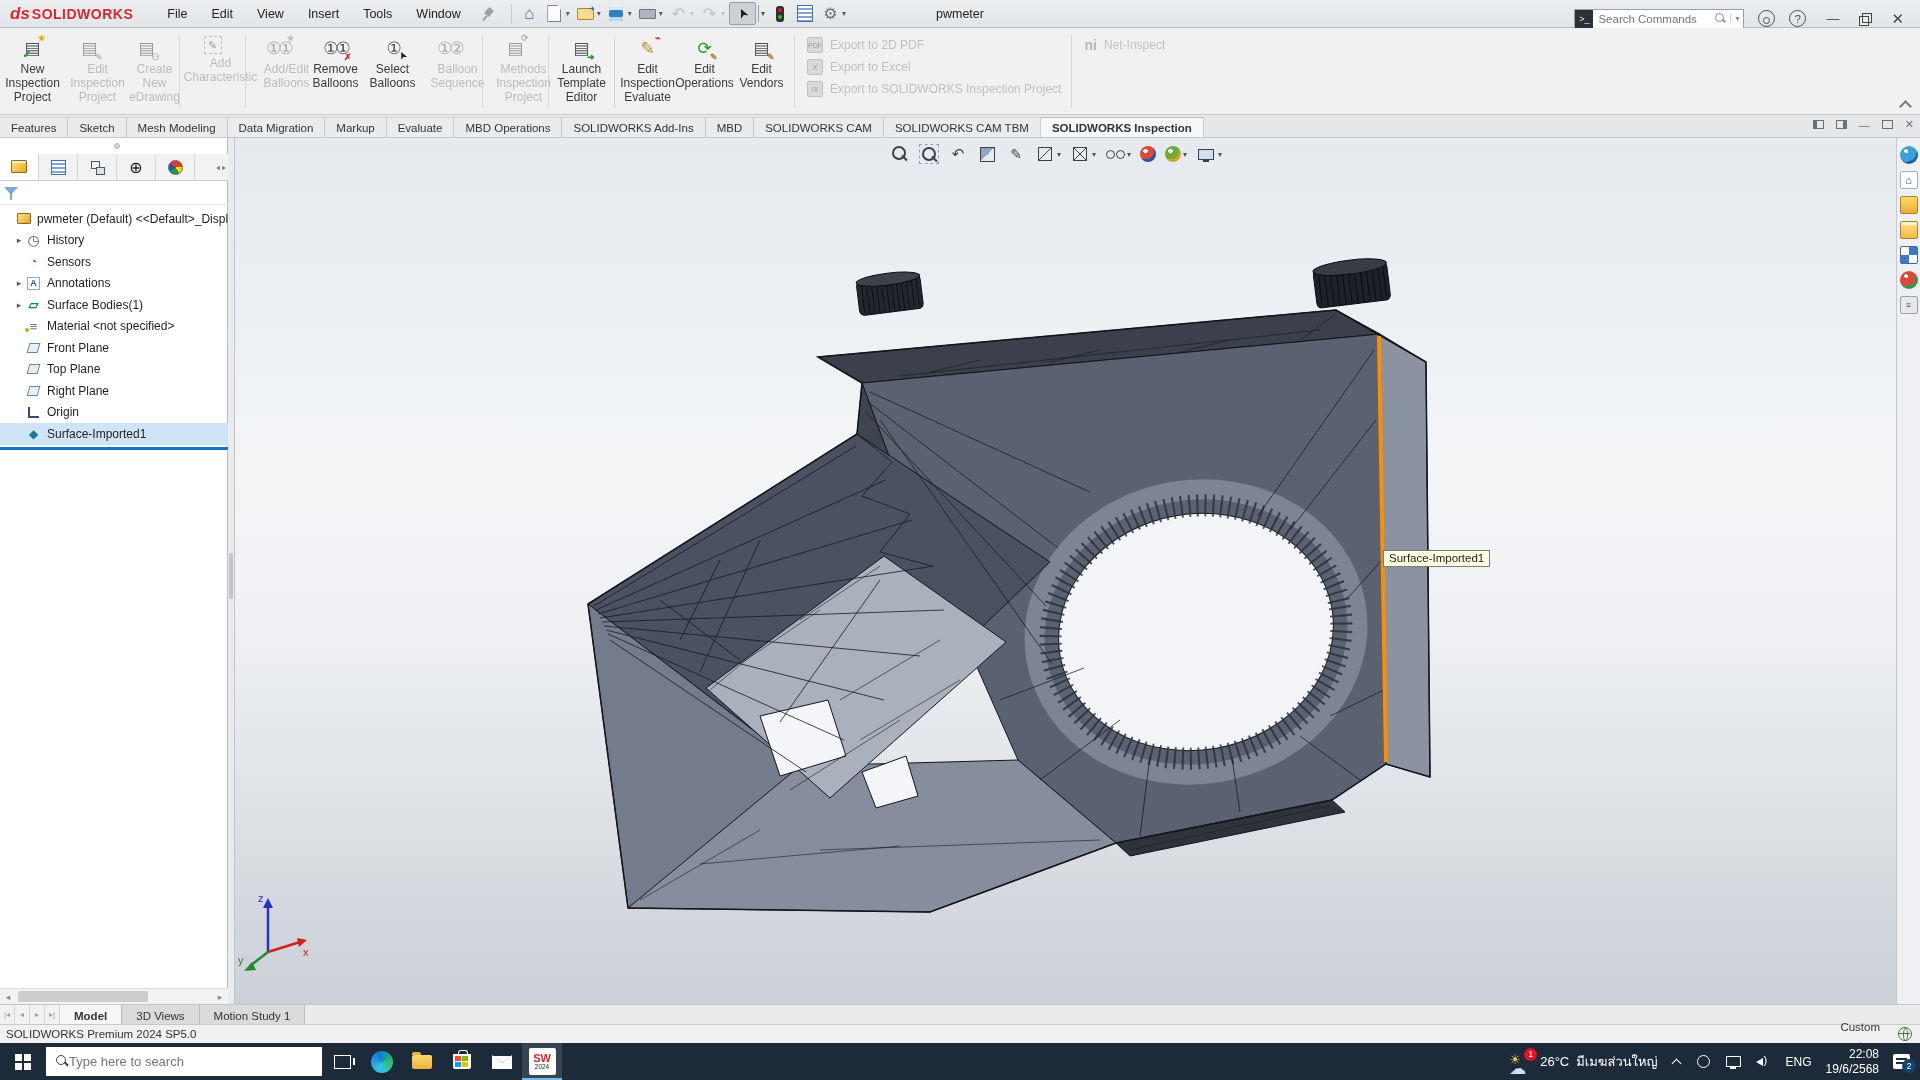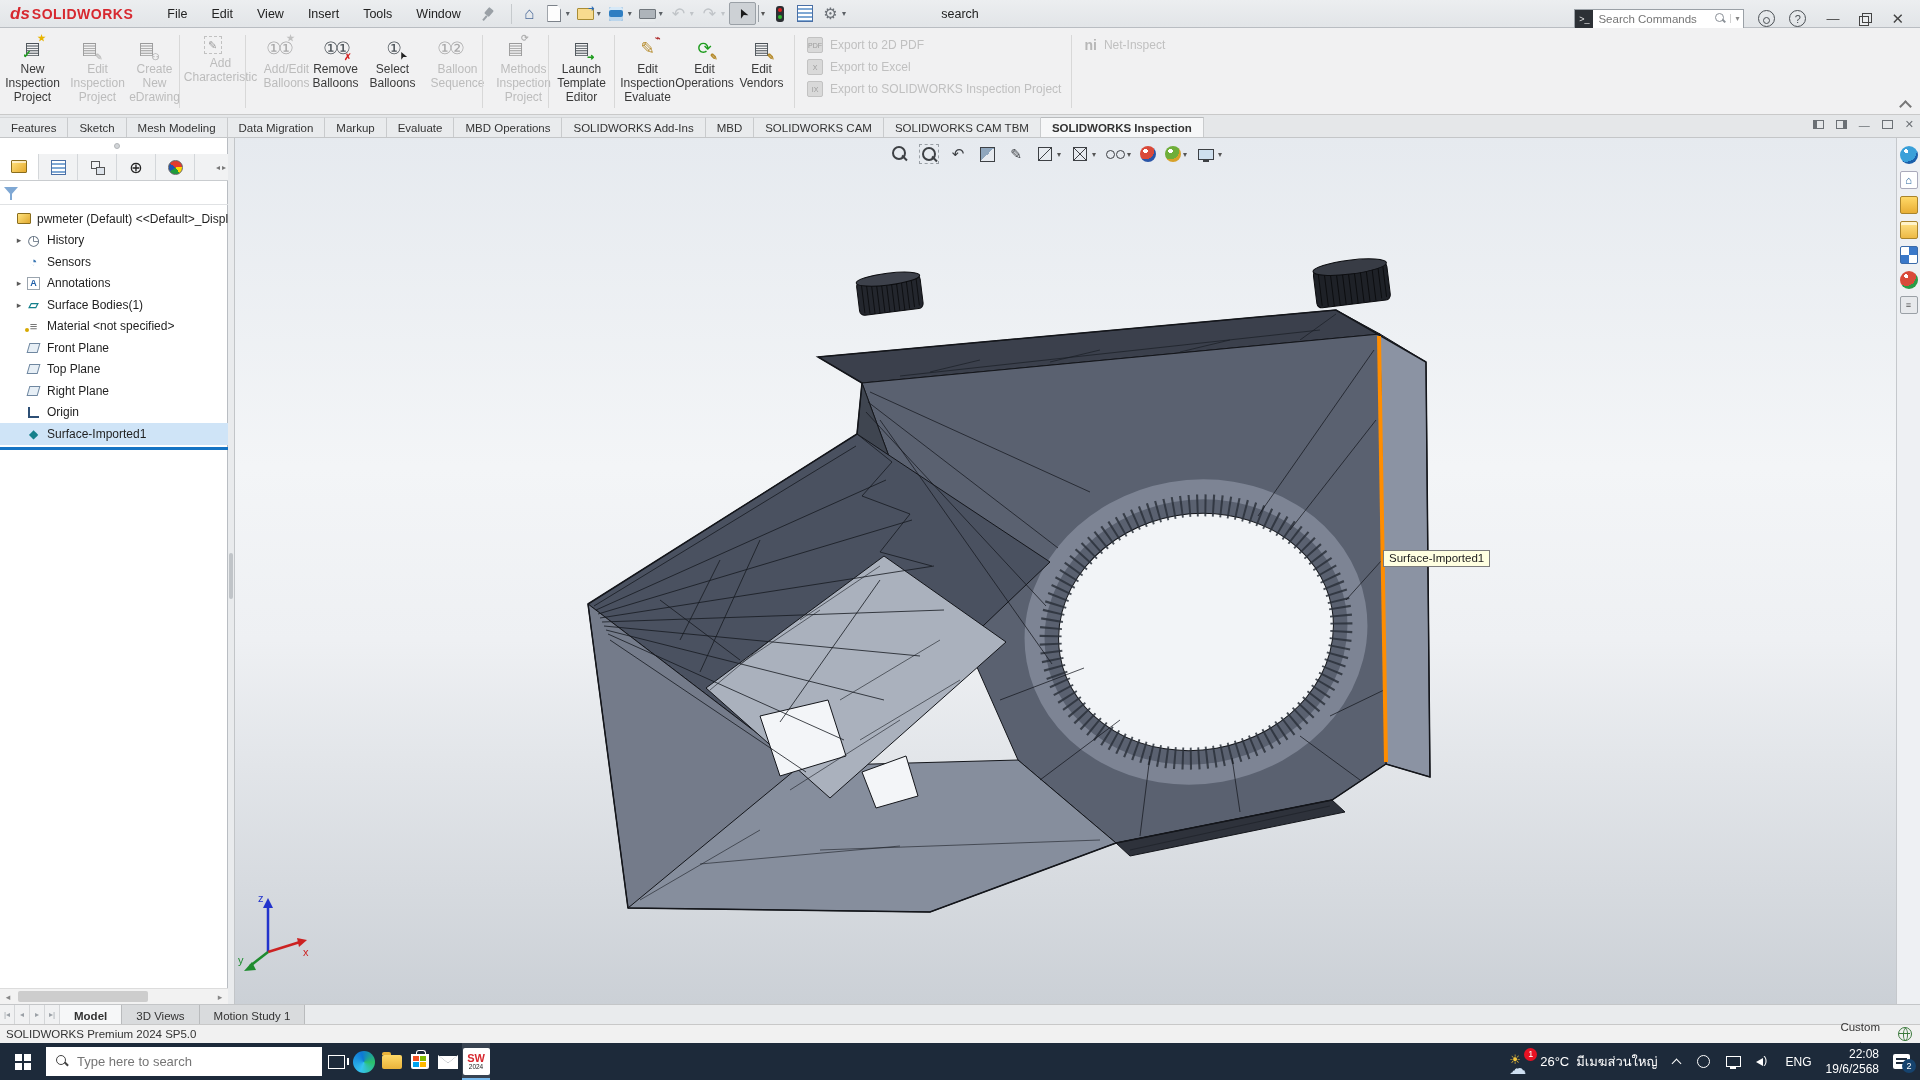--- a/index.html
+++ b/index.html
@@ -184,26 +184,26 @@
   #statusbar .sright { position:absolute; right:40px; display:flex; align-items:center; gap:6px;flex-direction:column; }
   #statusbar .sarrow { font-size:8px; color:#555; }
   .globe { position:absolute; right:8px; width:14px; height:14px; border:1.4px solid #3d7a3d; border-radius:50%; }
   .globe::before { content:""; position:absolute; left:0; top:5px; width:11px; height:1.4px; background:#3d7a3d; }
   .globe::after { content:""; position:absolute; left:4px; top:0; width:3px; height:11px; border:1.2px solid #3d7a3d; border-radius:50%; }
 
   #taskbar { position:absolute; left:0; top:1043px; width:1920px; height:37px; background:#1d2a3a; display:flex; align-items:center; color:#fff; }
   #start { width:46px; height:37px; display:flex; align-items:center; justify-content:center; }
   .winlogo { width:16px; height:16px; display:grid; grid-template-columns:7px 7px; grid-template-rows:7px 7px; gap:2px; }
   .winlogo i { background:#fff; }
-  #tb-search { width:276px; height:29px; background:#fff; display:flex; align-items:center; padding-left:10px; gap:8px; }
+  #tb-search { width:276px; height:29px; background:#fff; display:flex; align-items:center; padding-left:10px; gap:0; }
   #tb-search .mag2 { width:13px; height:13px; position:relative; }
   #tb-search .mag2::before { content:""; position:absolute; width:8px; height:8px; border:1.6px solid #444; border-radius:50%; }
   #tb-search .mag2::after { content:""; position:absolute; left:8px; top:8px; width:5px; height:1.6px; background:#444; transform:rotate(45deg); }
   #tb-search input { border:none; outline:none; font-size:13px; color:#555; width:200px; font-family:"Liberation Sans",sans-serif; }
-  .tb-app { width:28px; height:37px; display:flex; align-items:center; justify-content:center; position:relative; }
+  .tb-app { width:40px; height:37px; display:flex; align-items:center; justify-content:center; position:relative; }
   .tb-app.active { background:rgba(255,255,255,.12); box-shadow:inset 0 -2px 0 #76b9ed; }
   .taskview { width:17px; height:14px; border:1.6px solid #fff; position:relative; }
   .taskview::after { content:""; position:absolute; right:-5px; top:2px; width:2px; height:7px; background:#fff; box-shadow:0 0 0 0; }
   .edge { width:22px; height:22px; border-radius:50%; background:conic-gradient(from 200deg,#35c4f0,#0d78d7 40%,#2bc06a 70%,#35c4f0); }
   .folder { width:20px; height:14px; background:linear-gradient(#ffd968,#eab33a); border-radius:2px; position:relative; }
   .folder::before { content:""; position:absolute; left:0; top:-3px; width:9px; height:3px; background:#eab33a; border-radius:2px 2px 0 0; }
   .store { width:18px; height:15px; background:#fff; border-radius:0 0 2px 2px; position:relative; display:grid; grid-template-columns:6px 6px; grid-template-rows:5px 5px; gap:1px; padding:2px; }
   .store::before { content:""; position:absolute; left:5px; top:-4px; width:8px; height:4px; border:1.5px solid #fff; border-bottom:none; border-radius:3px 3px 0 0; }
   .store i:nth-child(1){background:#f25022}.store i:nth-child(2){background:#7fba00}.store i:nth-child(3){background:#00a4ef}.store i:nth-child(4){background:#ffb900}
   .mail { width:20px; height:14px; background:#fff; position:relative; }
@@ -287,21 +287,21 @@
         <span class="gl g-rebuild"></span>
       </span>
     <span class="qa-btn">
         <span class="gl g-list"></span>
       </span>
     <span class="qa-btn">
         <span class="gl g-gear">⚙</span>
         <span class="caret">▾</span>
       </span>
   </div>
-  <span id="doc-title">search</span>
+  <span id="doc-title">pwmeter</span>
   <div class="tb-right">
     <div class="search-cmd">
       <span class="cli">&gt;_</span>
       <input placeholder="Search Commands" style="">
       <span class="mag"></span>
       <span class="sc-caret">▾</span>
     </div>
     <span class="circ-ic person"></span>
     <span class="circ-ic">?</span>
     <span class="win-ctl">—</span>

